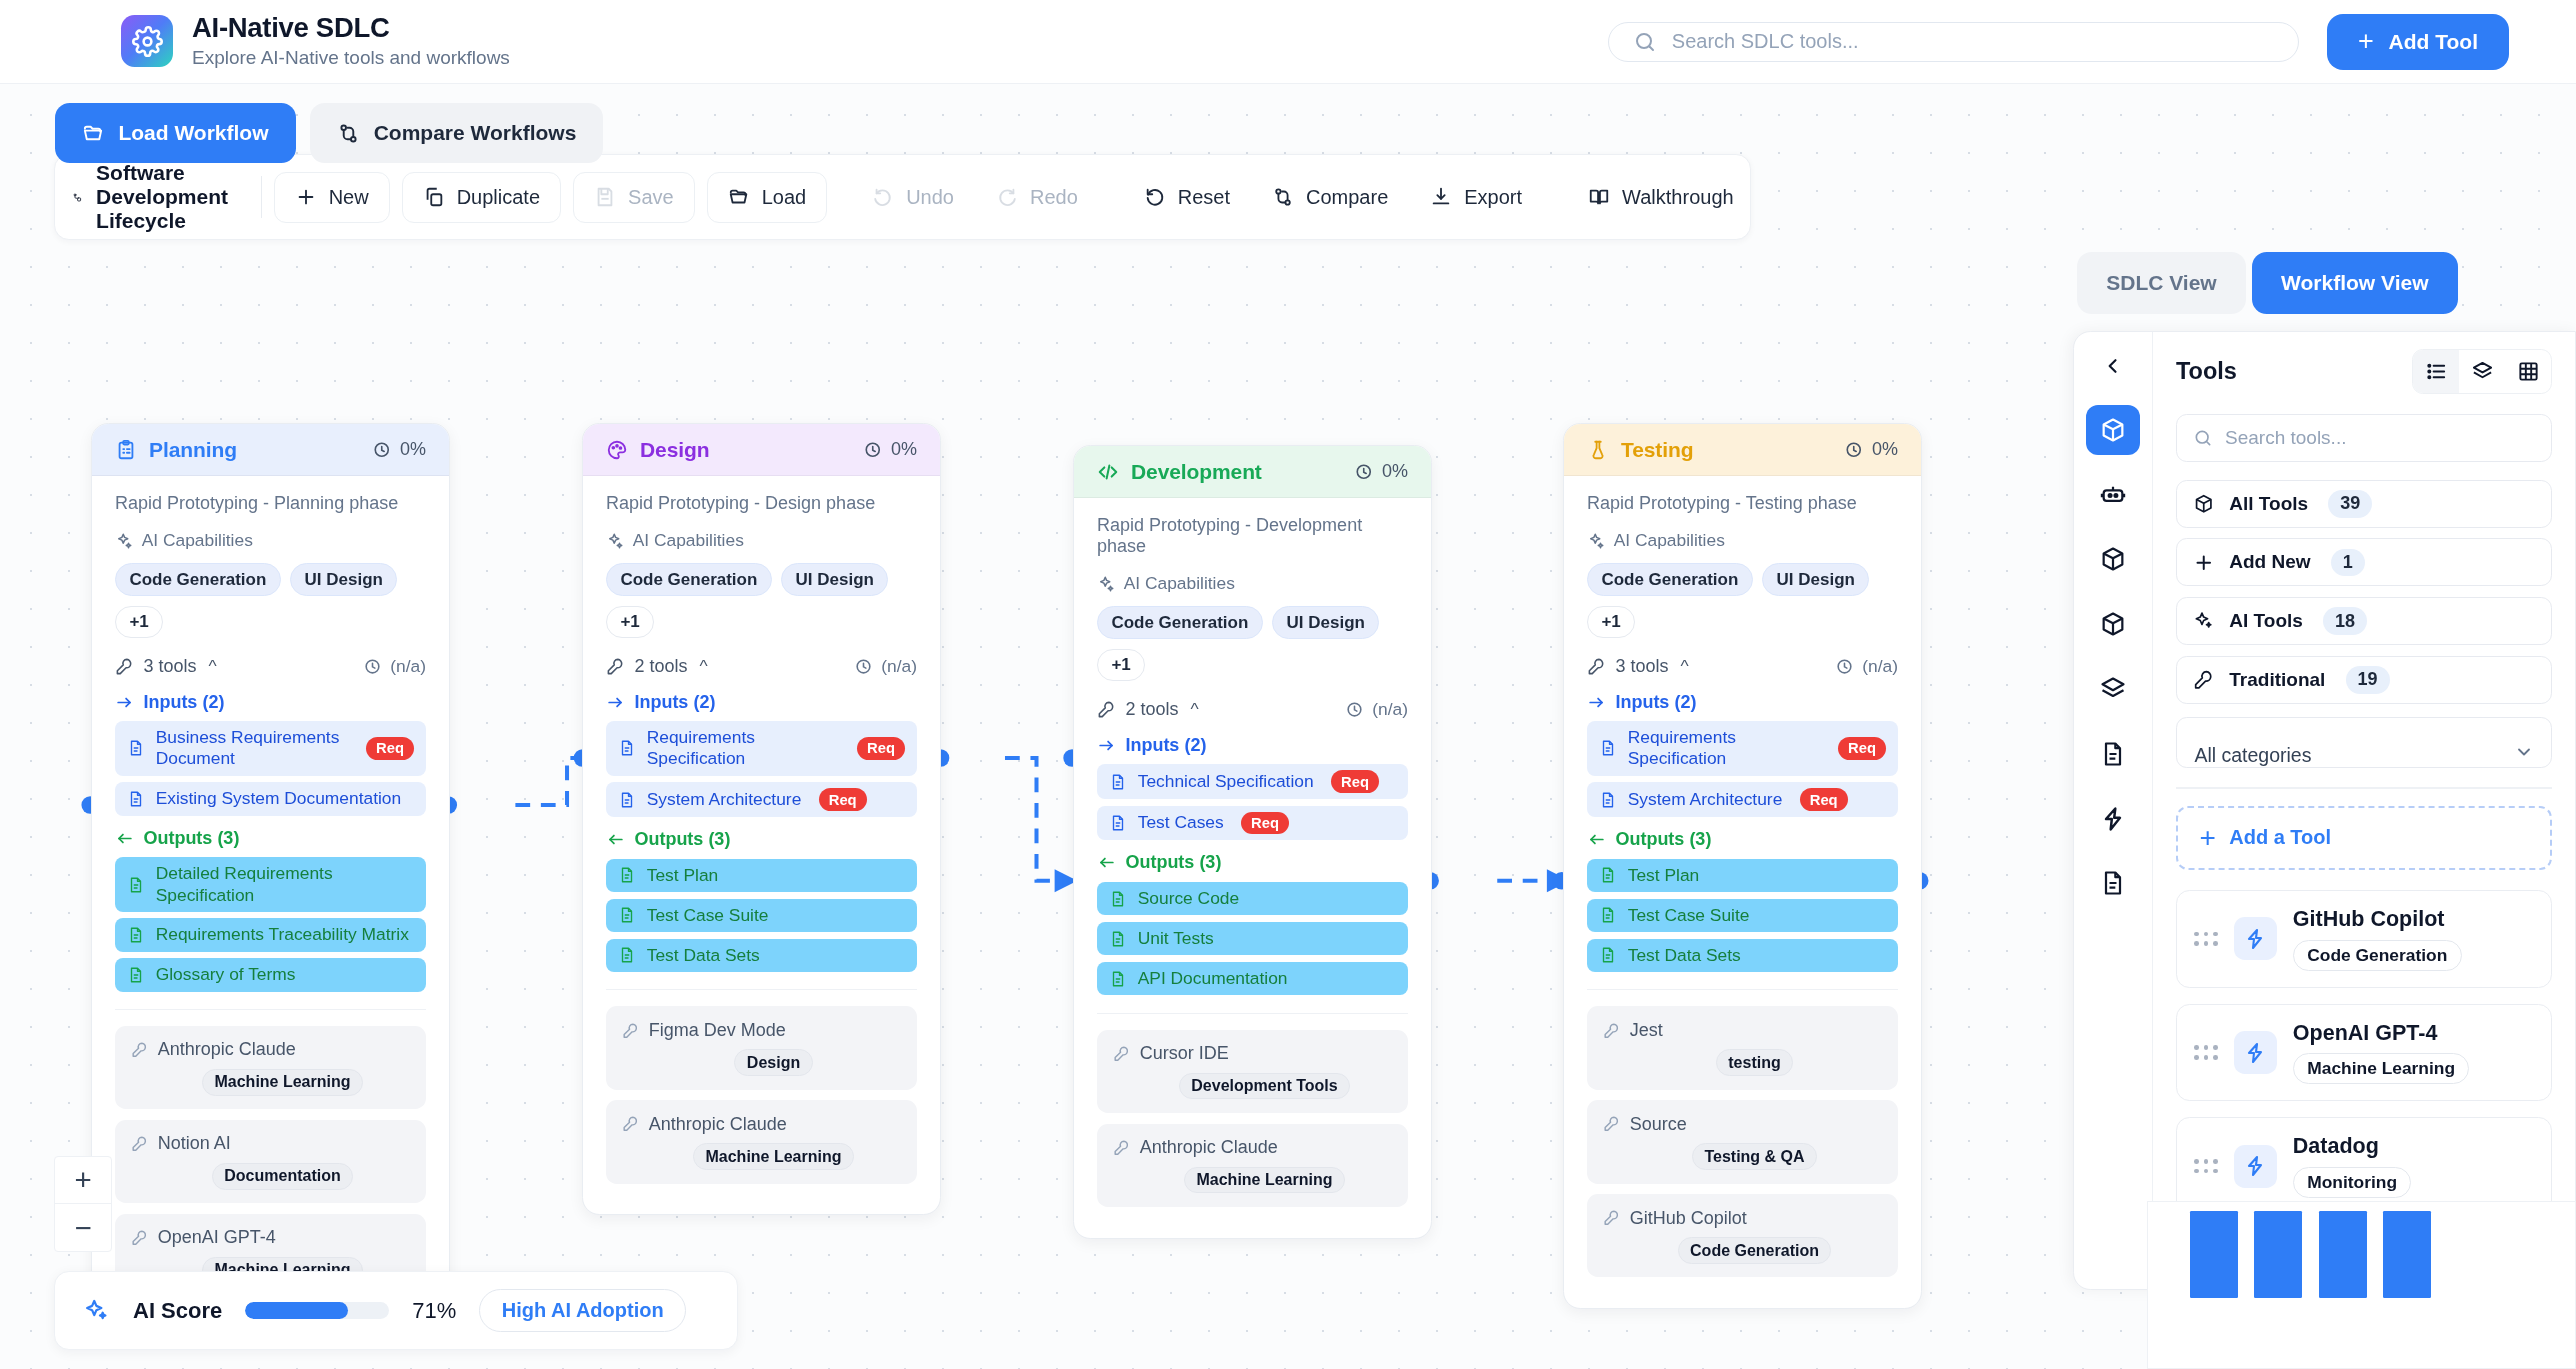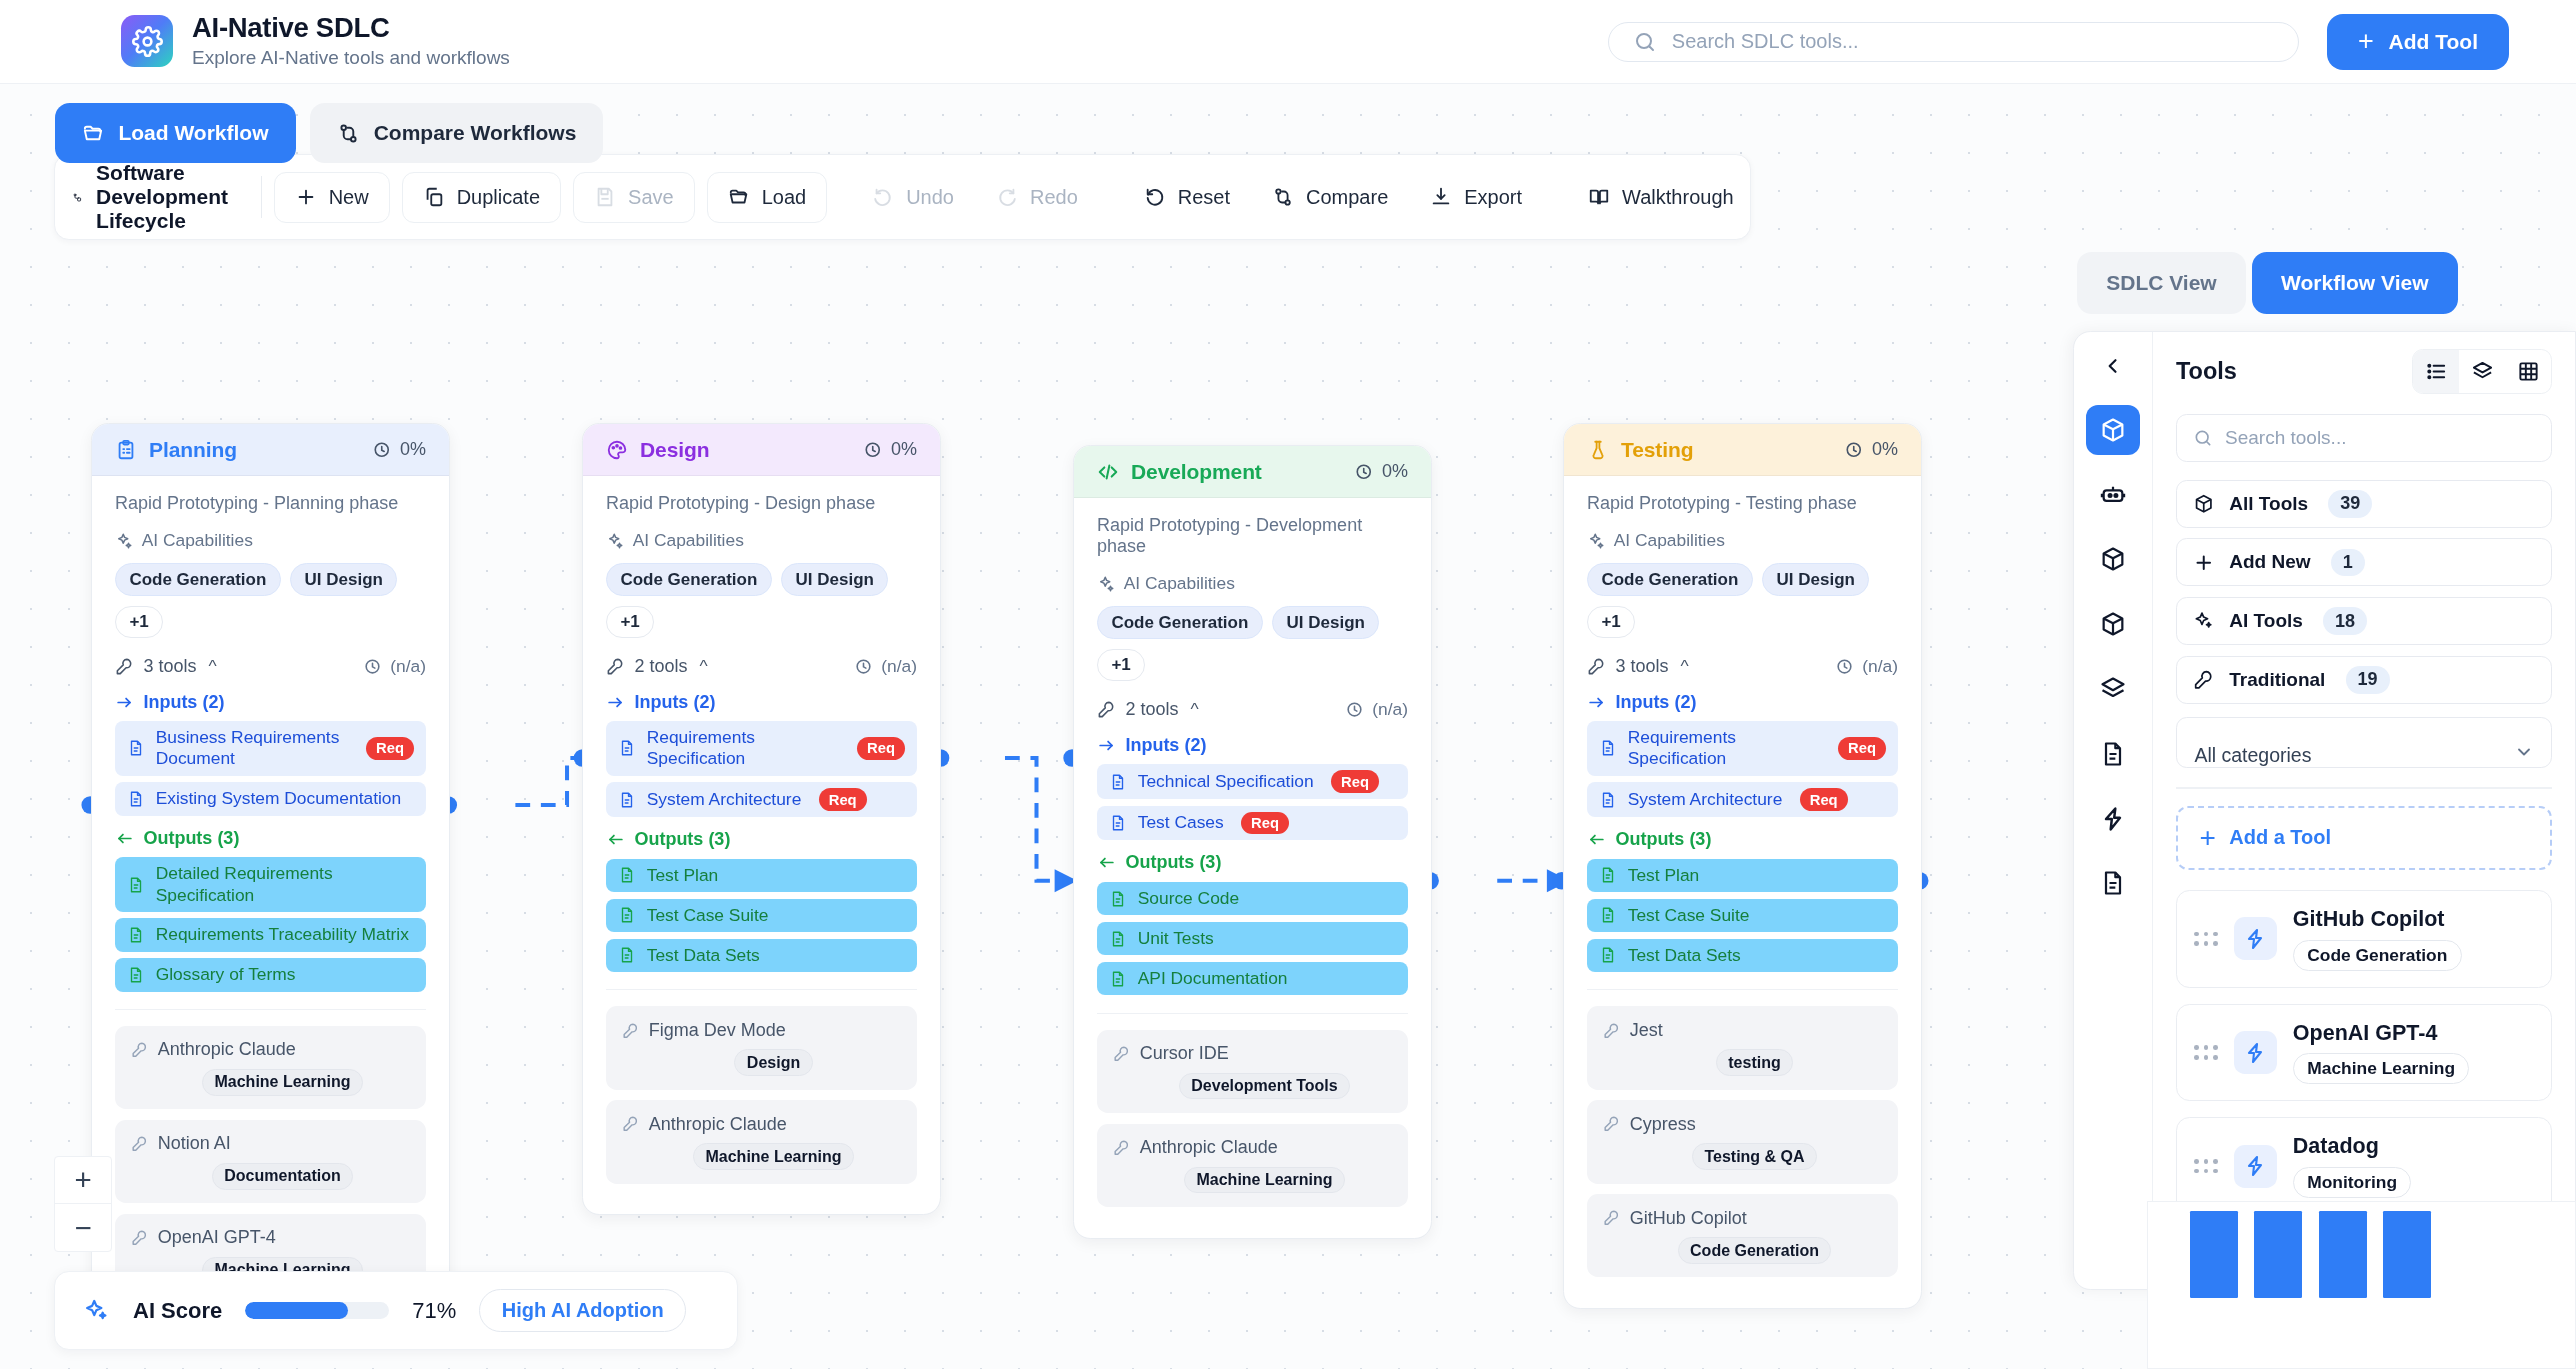--- a/index.html
+++ b/index.html
@@ -966,21 +966,21 @@
                 </svg>
                 <span>Jest</span>
               </div>
             <span class="t-cat">testing</span>
           </div>
           <div class="ph-tool">
             <div class="t-name">
                 <svg viewBox="0 0 24 24" fill="none" stroke="#94a3b8" stroke-width="2" stroke-linecap="round" stroke-linejoin="round">
                   <path d="M15 3a5 5 0 0 0-4.6 7L3 17.4V21h3.6l7.4-7.4A5 5 0 1 0 15 3z"></path>
                 </svg>
-                <span>Cypress</span>
+                <span>Source</span>
               </div>
             <span class="t-cat">Testing &amp; QA</span>
           </div>
           <div class="ph-tool">
             <div class="t-name">
                 <svg viewBox="0 0 24 24" fill="none" stroke="#94a3b8" stroke-width="2" stroke-linecap="round" stroke-linejoin="round">
                   <path d="M15 3a5 5 0 0 0-4.6 7L3 17.4V21h3.6l7.4-7.4A5 5 0 1 0 15 3z"></path>
                 </svg>
                 <span>GitHub Copilot</span>
               </div>

